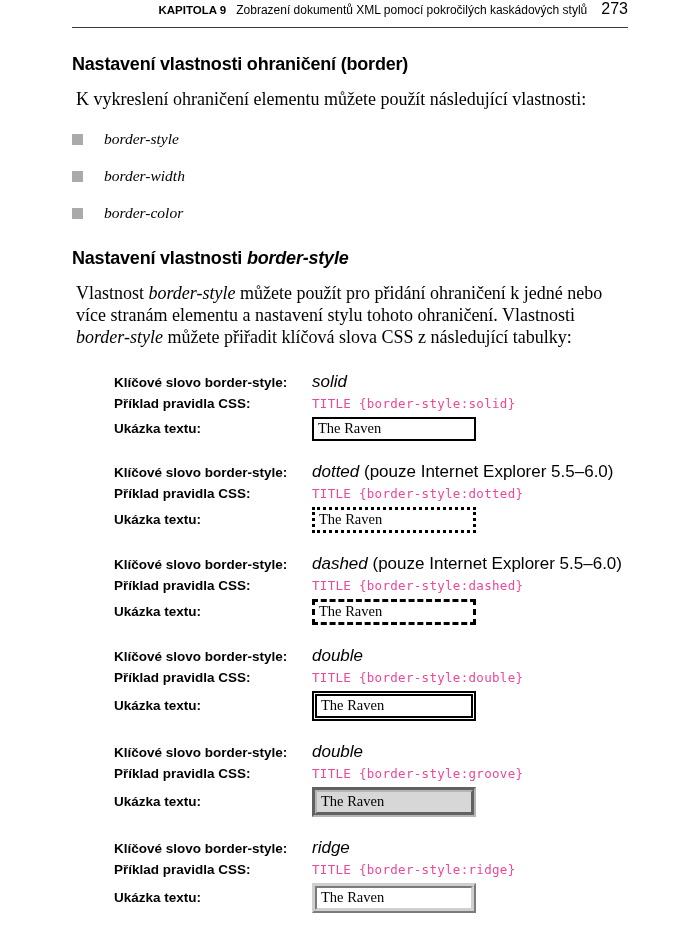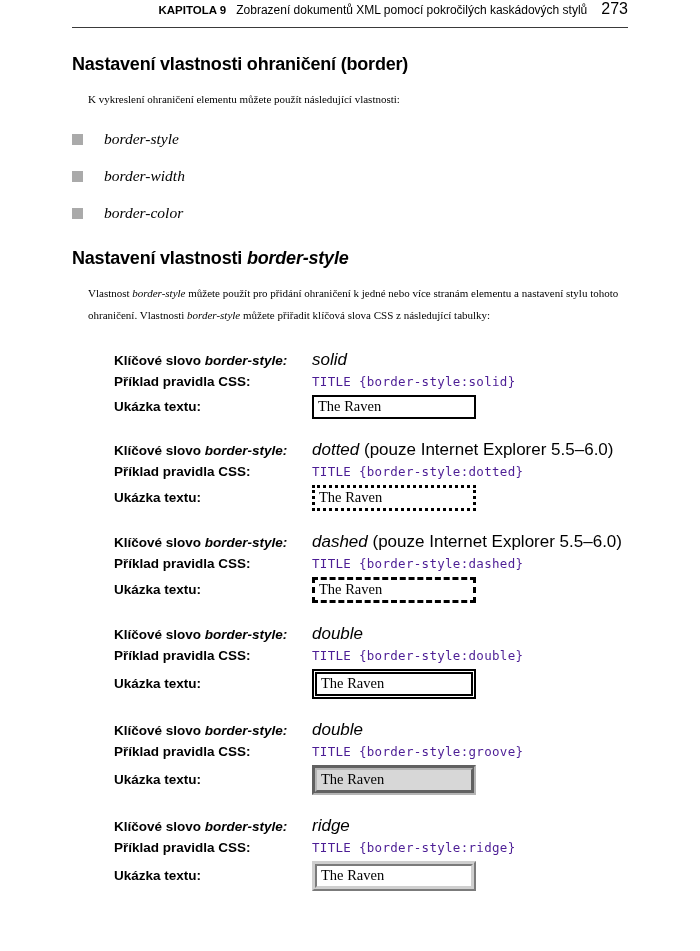--- a/index.html
+++ b/index.html
@@ -43,23 +43,23 @@
   h1.sect {
     font-family: "Liberation Sans", sans-serif;
     font-weight: bold;
     font-size: 18px;
     margin: 26px 0 0 0;
     letter-spacing: -0.2px;
   }
   h1.sect .kw { font-style: italic; }
 
   p.body-text {
-    font-size: 11px;
+    font-size: 18px;
     line-height: 22px;
-    margin: 13px 0 0 16px;
+    margin: 13px 0 0 4px;
   }
   p.body-text .it { font-style: italic; }
 
   
   ul.squares {
     list-style: none;
     margin: 20px 0 0 0;
     padding: 0;
   }
   ul.squares li {
@@ -86,31 +86,31 @@
     display: grid;
     grid-template-columns: 198px 1fr;
     align-items: baseline;
     margin-bottom: 4px;
   }
   .label {
     font-family: "Liberation Sans", sans-serif;
     font-weight: bold;
     font-size: 13.5px;
   }
-  .label .bi { font-style: italic; }
+  .label .bi { }
   .value {
     font-family: "Liberation Sans", sans-serif;
     font-size: 17px;
   }
   .value .kw { font-style: italic; }
   .value .note { font-style: normal; }
   .value.mono {
     font-family: "DejaVu Sans Mono", "Liberation Mono", monospace;
     font-size: 12.5px;
-    color: #4c1d95;
+    color: #ec4899;
     letter-spacing: 0.3px;
   }
   .sample-wrap { padding-top: 2px; }
   .sample-box {
     font-family: "Liberation Serif", serif;
     font-size: 14.5px;
     line-height: 18px;
     width: 164px;
     box-sizing: border-box;
     padding: 0 4px 2px 4px;

